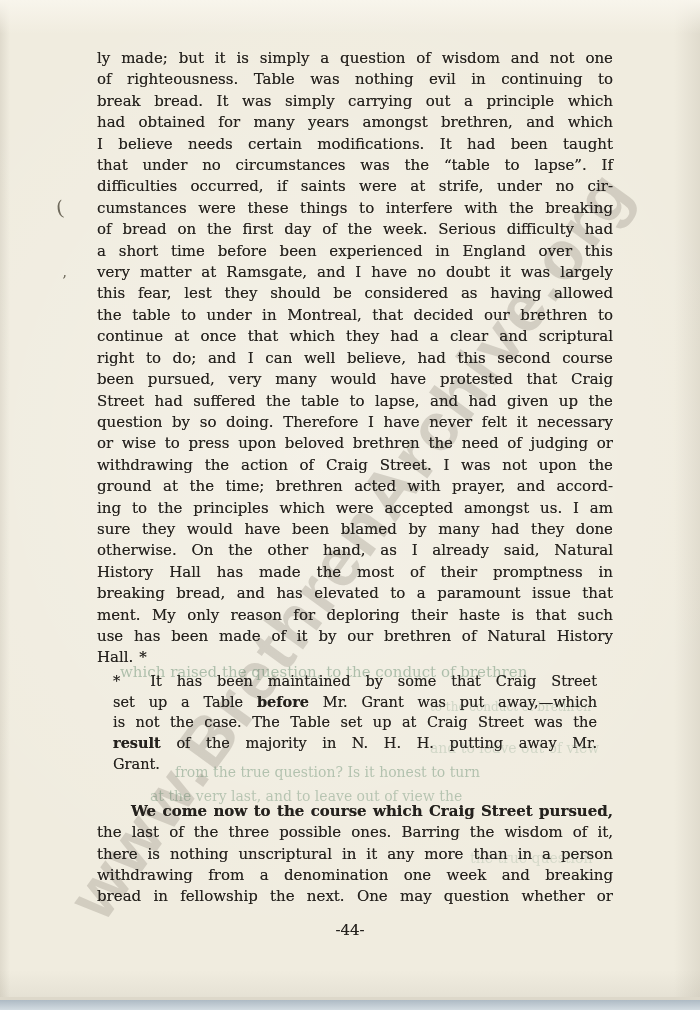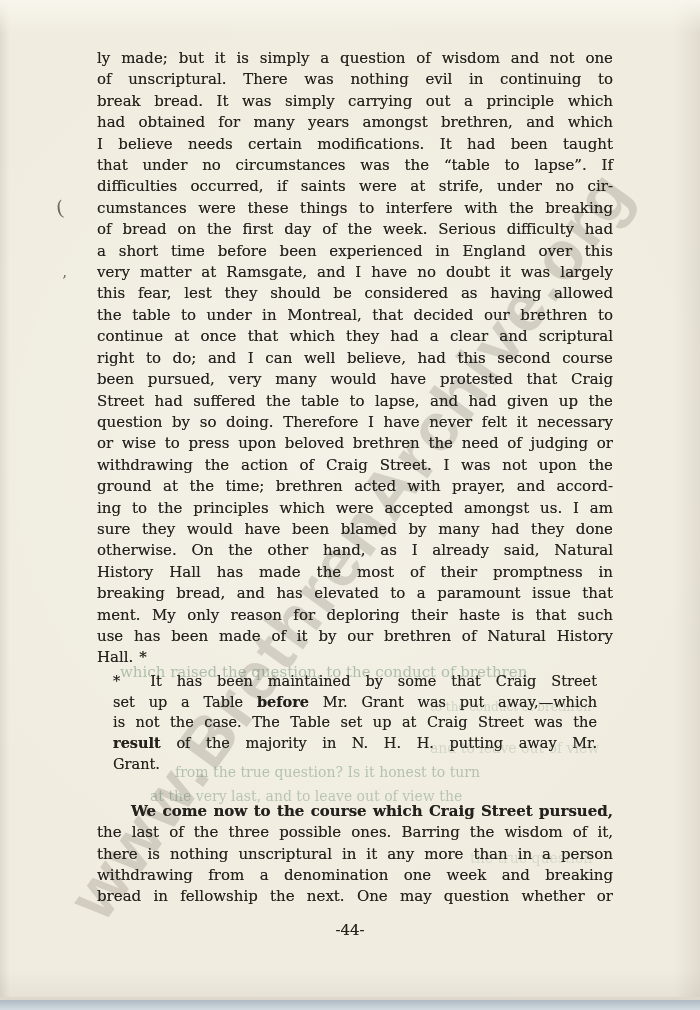--- a/index.html
+++ b/index.html
@@ -89,21 +89,21 @@
     <div class="bleed" style="left: 175px; top: 764px; font-size: 14px; opacity: 0.28;">from the true question? Is it honest to turn</div>
     <div class="bleed" style="left: 150px; top: 788px; font-size: 14px; opacity: 0.26;">at the very last, and to leave out of view the</div>
     <div class="bleed" style="left: 430px; top: 700px; font-size: 12px; opacity: 0.16;">to the conduct of brethren</div>
     <div class="bleed" style="left: 430px; top: 740px; font-size: 14px; opacity: 0.14;">and to leave out of view</div>
     <div class="bleed" style="left: 470px; top: 850px; font-size: 14px; opacity: 0.12;">the true question</div>
   </div>
 
 <div class="page-text">
   <div class="para body">
       <div class="line">ly made; but it is simply a question of wisdom and not one</div>
-      <div class="line">of unscriptural. There was nothing evil in continuing to</div>
+      <div class="line">of righteousness. Table was nothing evil in continuing to</div>
       <div class="line">break bread. It was simply carrying out a principle which</div>
       <div class="line">had obtained for many years amongst brethren, and which</div>
       <div class="line">I believe needs certain modifications. It had been taught</div>
       <div class="line">that under no circumstances was the “table to lapse”. If</div>
       <div class="line">difficulties occurred, if saints were at strife, under no cir-</div>
       <div class="line">cumstances were these things to interfere with the breaking</div>
       <div class="line">of bread on the first day of the week. Serious difficulty had</div>
       <div class="line">a short time before been experienced in England over this</div>
       <div class="line">very matter at Ramsgate, and I have no doubt it was largely</div>
       <div class="line">this fear, lest they should be considered as having allowed</div>

